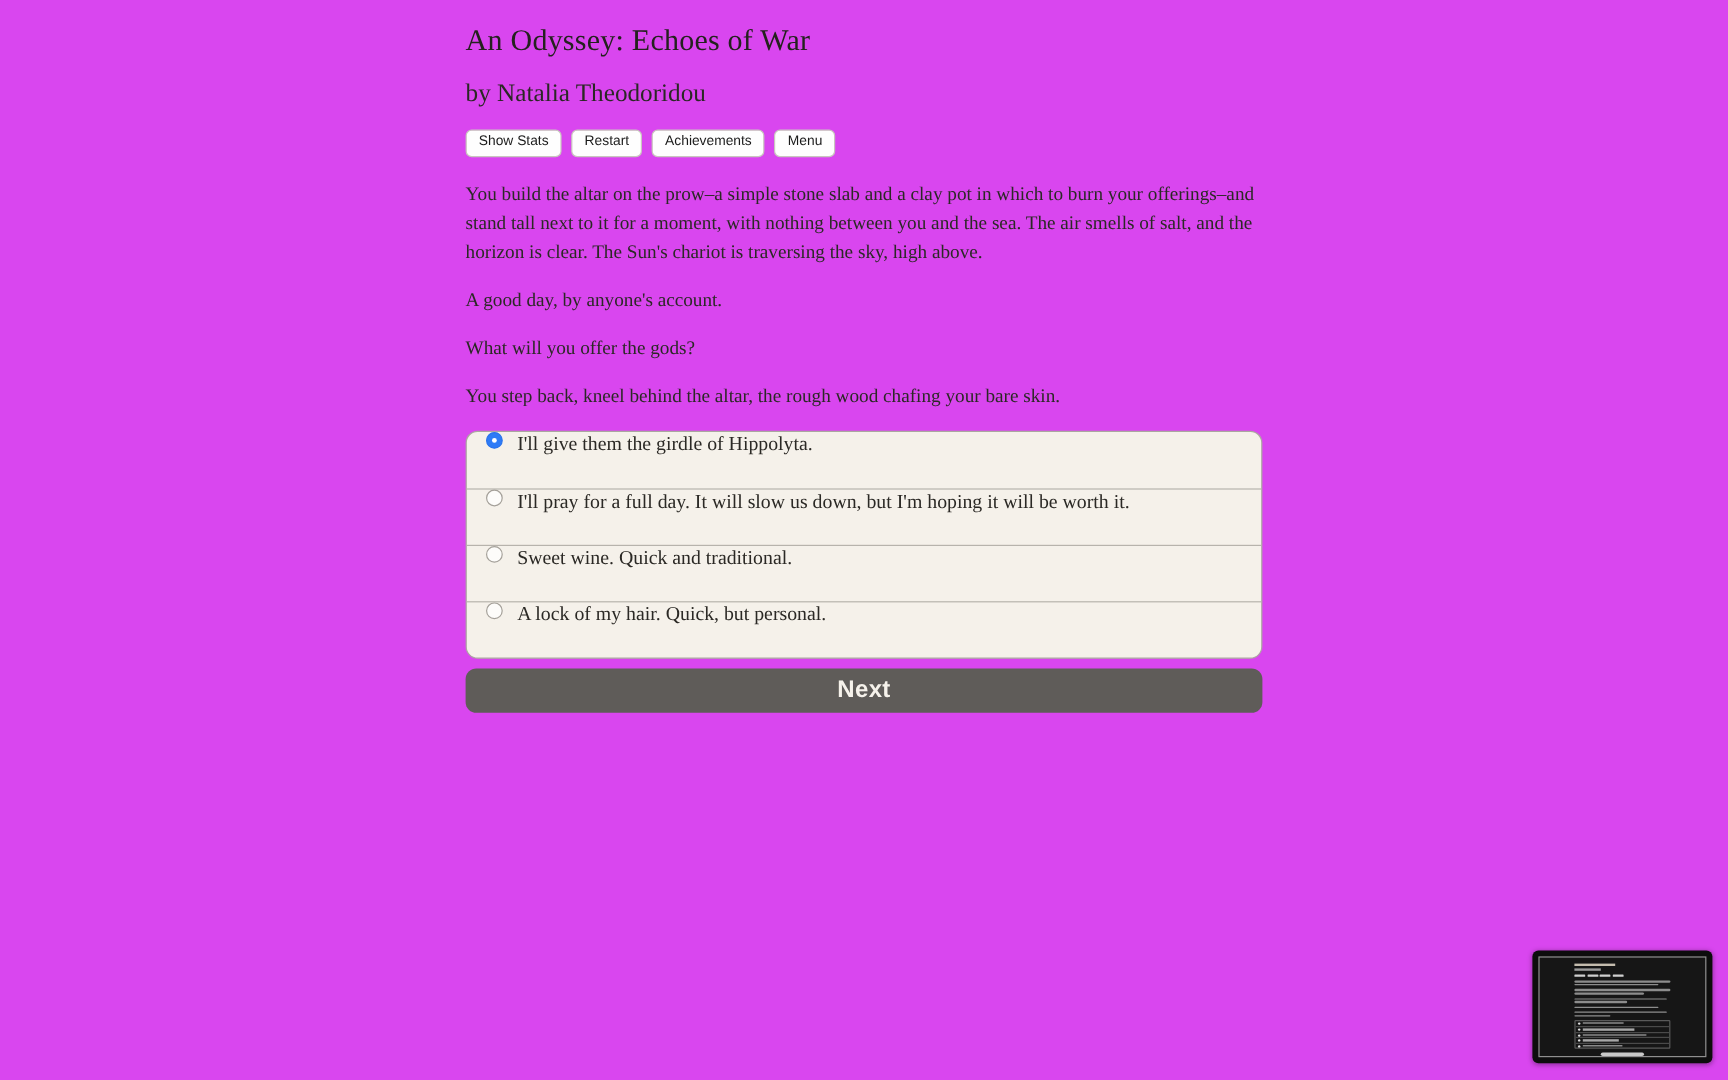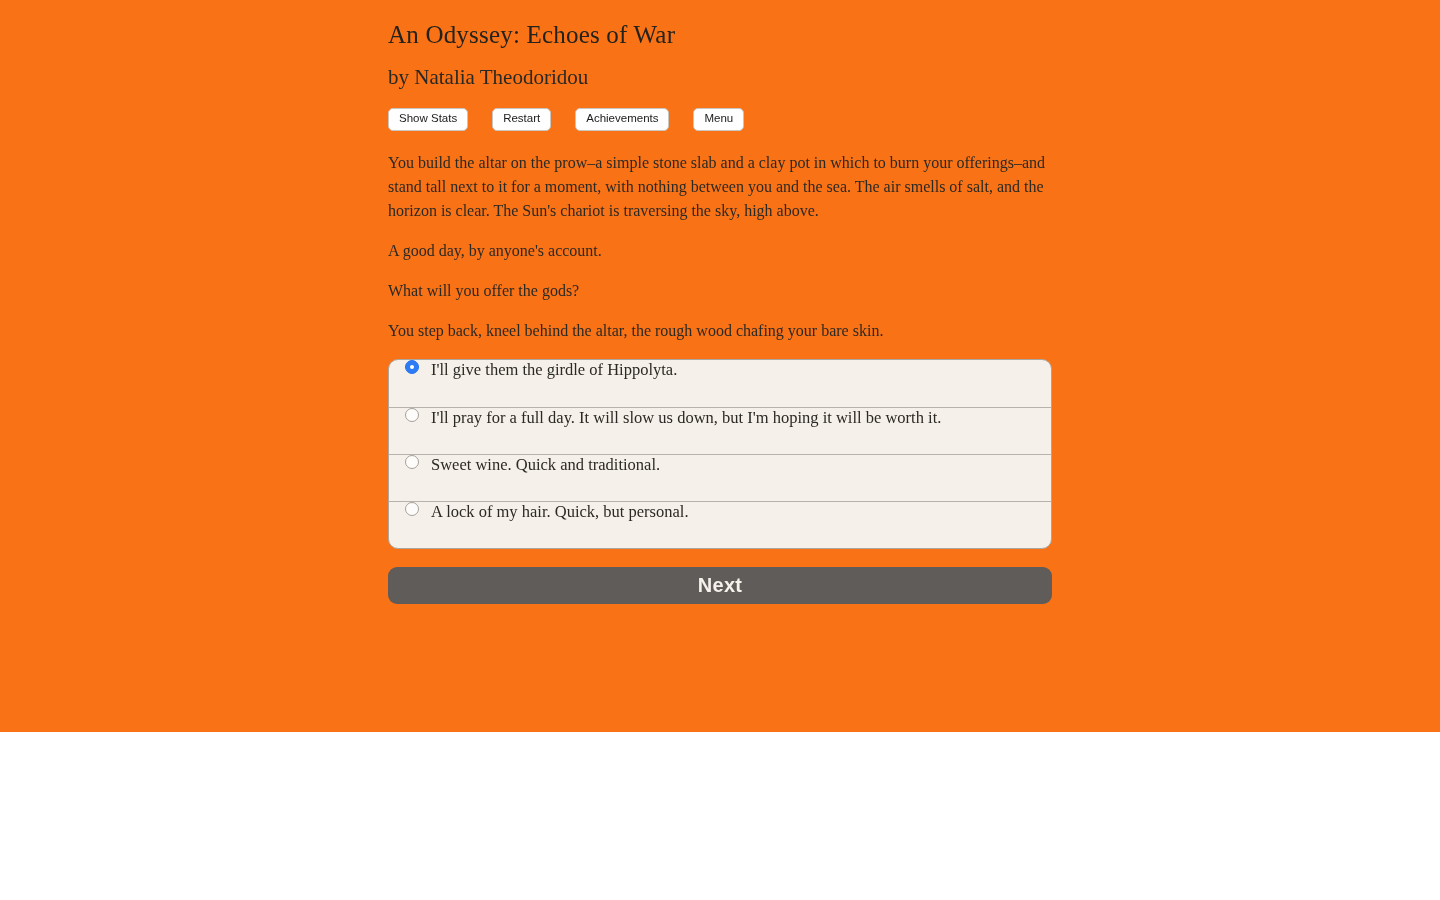--- a/index.html
+++ b/index.html
@@ -2,22 +2,22 @@
 <html><head>
 <meta charset="utf-8">
 <style>
   * { box-sizing: border-box; margin: 0; padding: 0; }
   html, body { width: 1440px; height: 900px; }
   body { font-family: "Liberation Serif", serif; }
 
   .page {
     position: relative;
     width: 1440px;
-    height: 732px;
-    background: #f97316;
+    height: 900px;
+    background: #d946ef;
     color: #262420;
     overflow: hidden;
   }
 
   .content {
     width: 664px;
     margin: 0 auto;
     padding-top: 21px;
   }
 
@@ -30,21 +30,21 @@
   }
 
   .byline {
     font-size: 21px;
     color: #2a2824;
     margin-bottom: 18px;
   }
 
   .toolbar {
     display: flex;
-    gap: 24px;
+    gap: 8px;
     margin-bottom: 20px;
     font-family: "Liberation Sans", sans-serif;
   }
   .toolbar button {
     font-family: "Liberation Sans", sans-serif;
     font-size: 11.5px;
     line-height: 1.2;
     padding: 3px 10px 4px;
     color: #1b1b1b;
     background: #fefefe;
@@ -99,21 +99,21 @@
     border-radius: 50%;
     background: #ffffff;
   }
 
   .choice-label {
     font-size: 16.5px;
     color: #2b2925;
   }
 
   .next-button {
-    margin-top: 18px;
+    margin-top: 8px;
     width: 100%;
     height: 37px;
     background: #5f5c59;
     border: none;
     border-radius: 9px;
     color: #f6f2eb;
     font-family: "Liberation Sans", sans-serif;
     font-weight: bold;
     font-size: 20px;
     display: flex;

